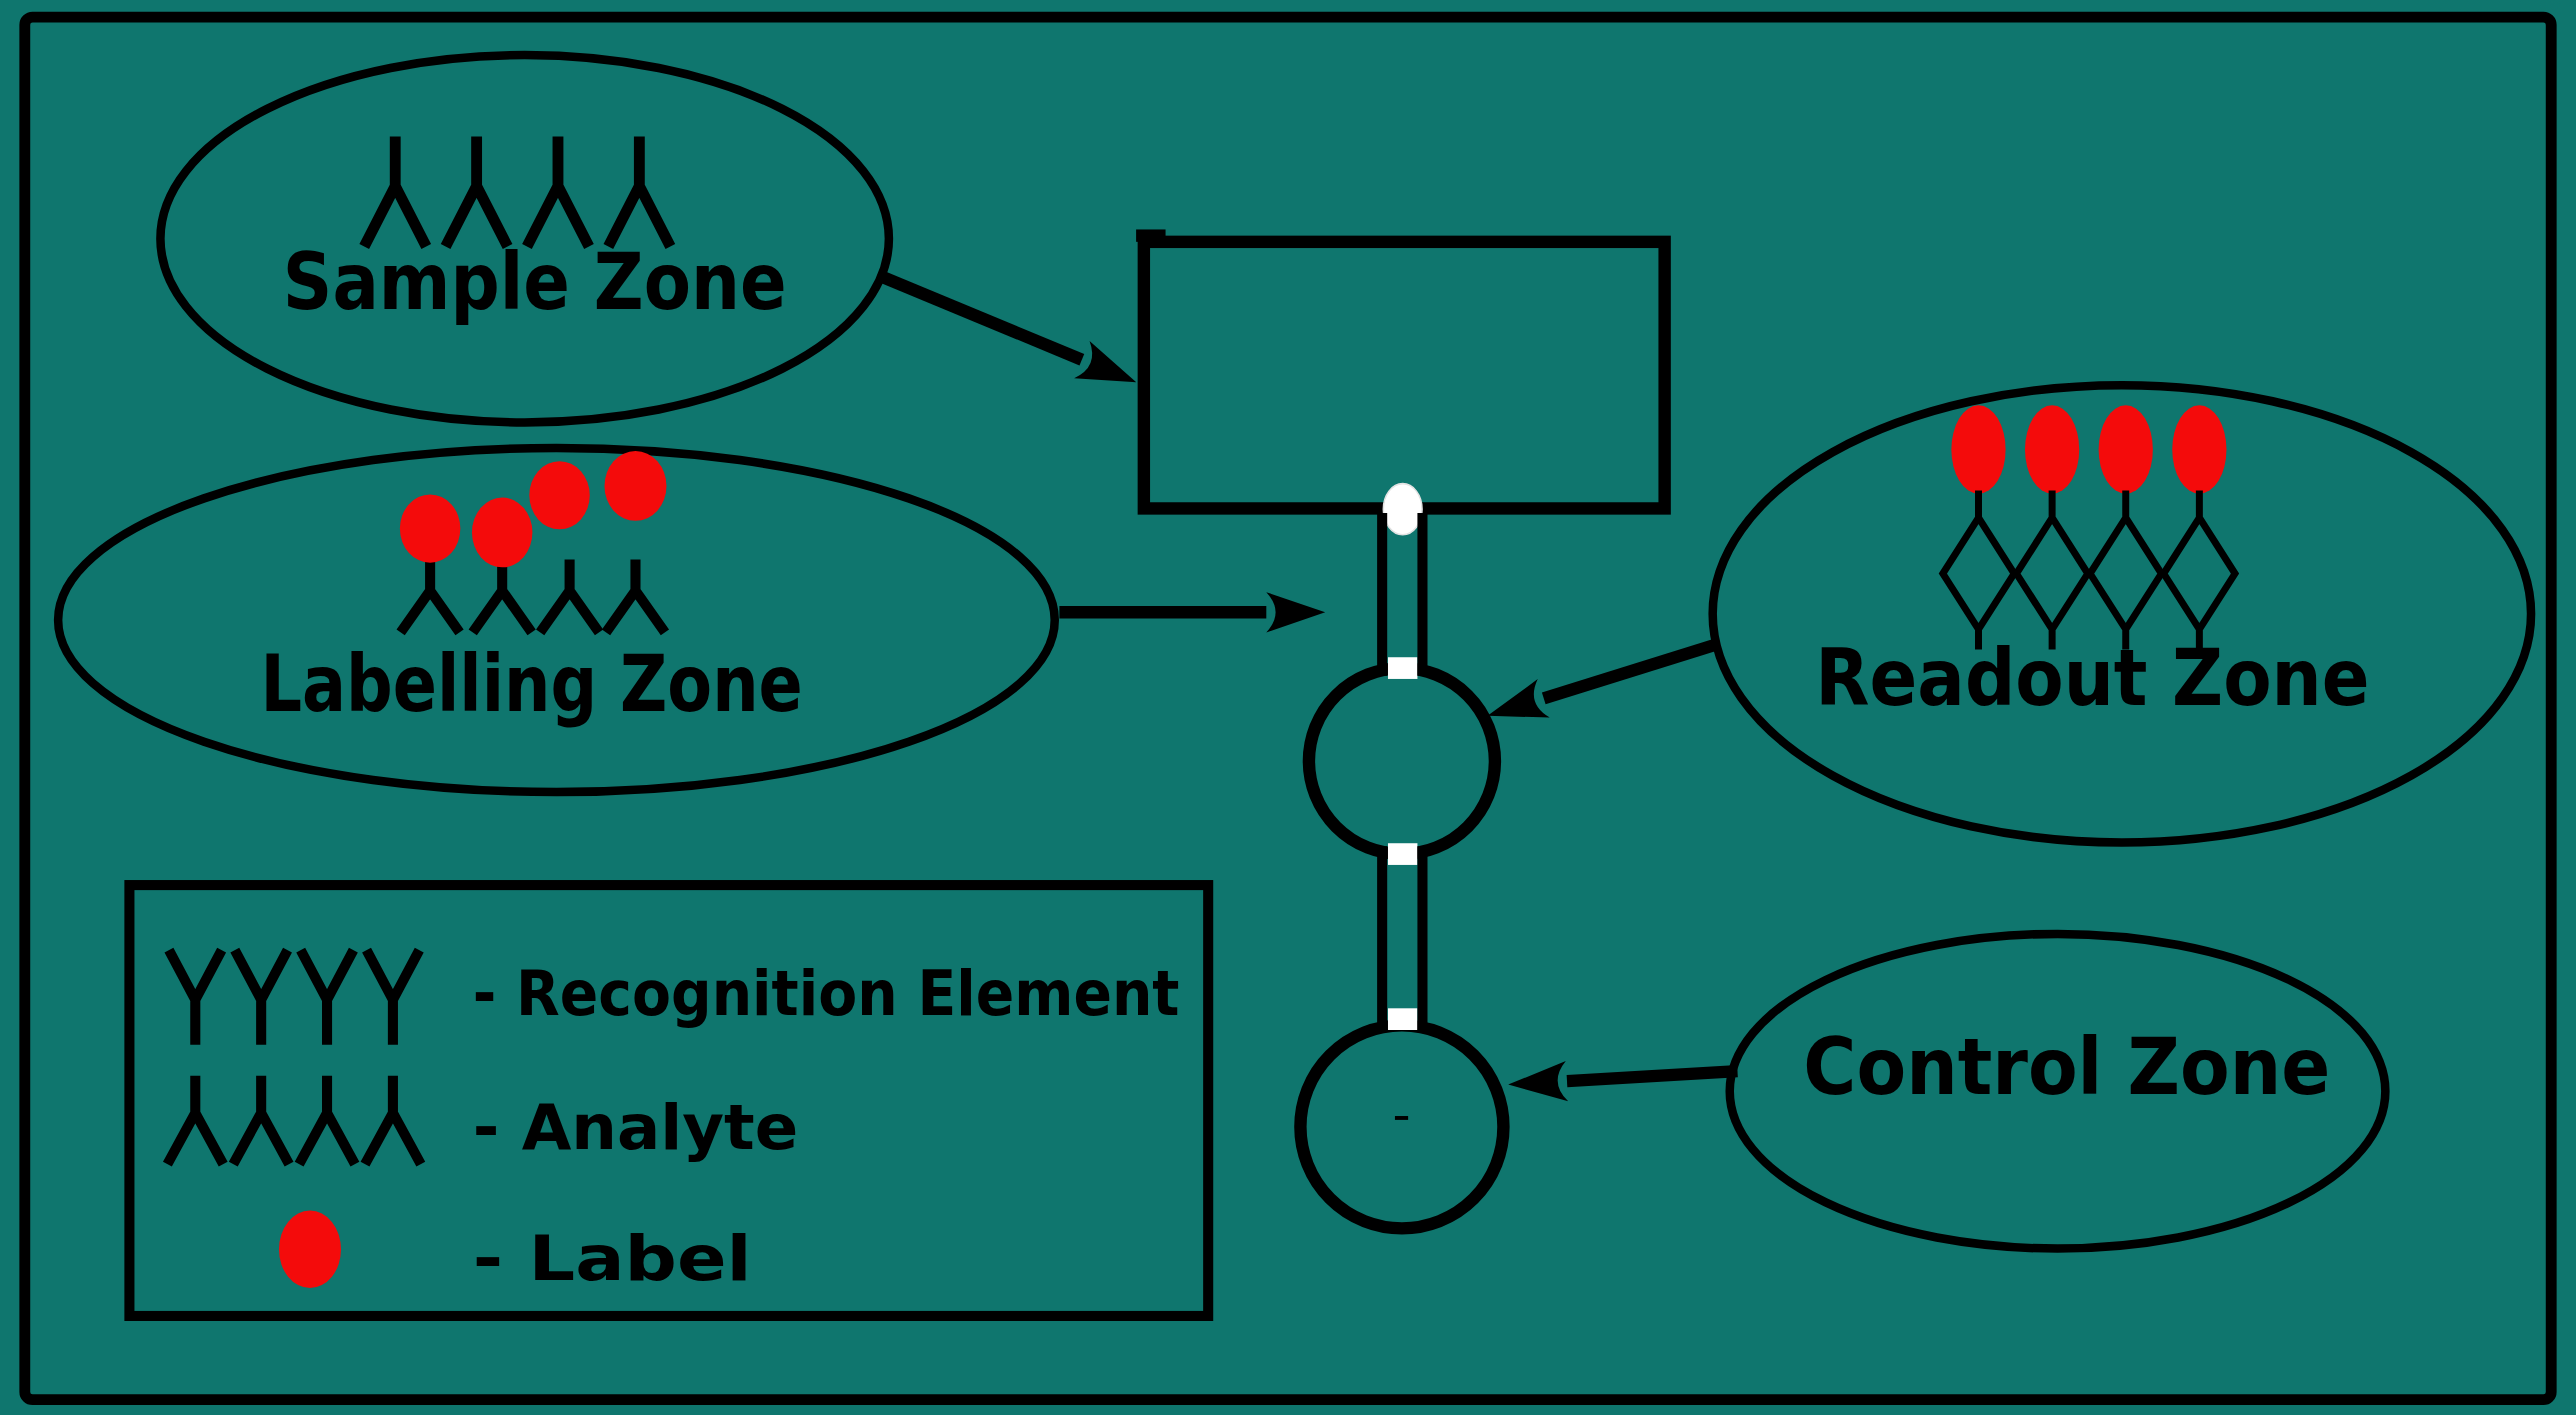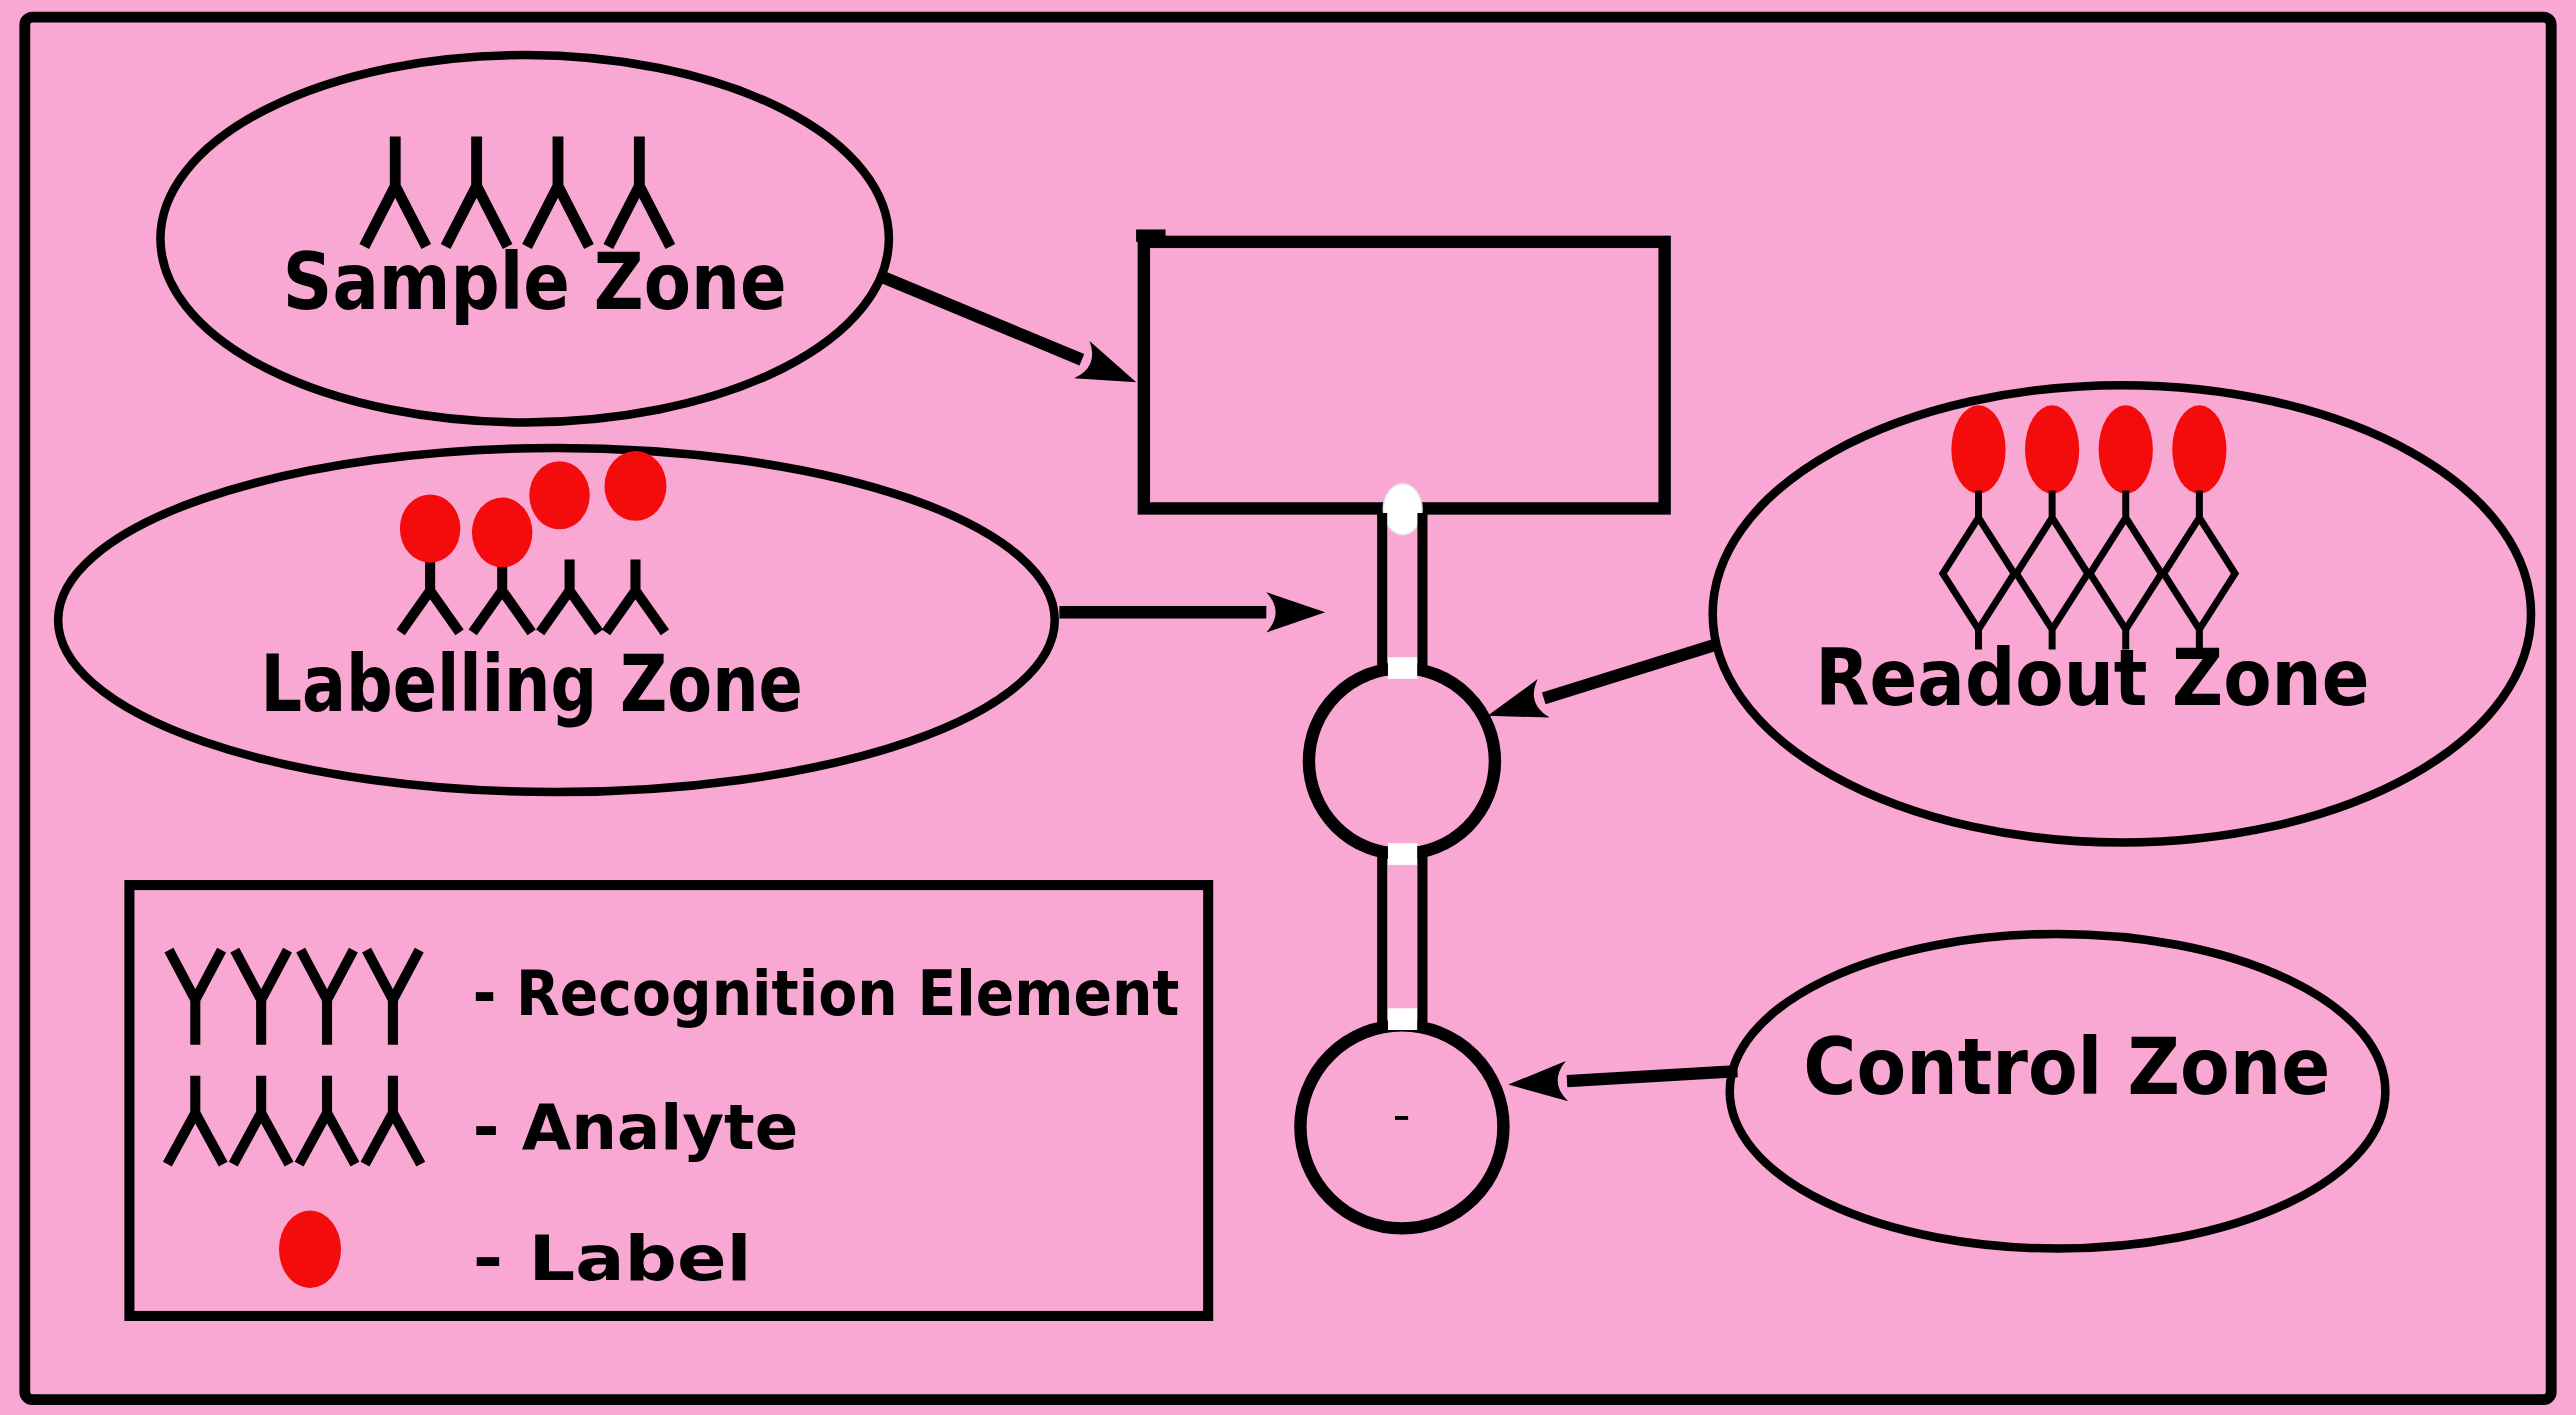--- a/index.html
+++ b/index.html
@@ -1,16 +1,16 @@
 <!DOCTYPE html>
 <html style="font-size:12.4px"><head>
 <meta charset="utf-8">
 <style>
   html,body{margin:0;padding:0;background:#fff;}
-  .stage{position:relative;width:2576px;height:1416px;background:#f9a8d4;overflow:hidden;
+  .stage{position:relative;width:2576px;height:1416px;background:#0f766e;overflow:hidden;
          font-family:"DejaVu Sans","Liberation Sans",sans-serif;}
   svg{position:absolute;left:0;top:0;width:100%;height:100%;}
   .ink{stroke:#000;fill:none;}
   .zone-label{font-weight:bold;font-size:100px;fill:#000;}
   .legend-label{font-weight:bold;font-size:80px;fill:#000;}
 </style>
 </head>
 <body>
 
 <div class="stage">

